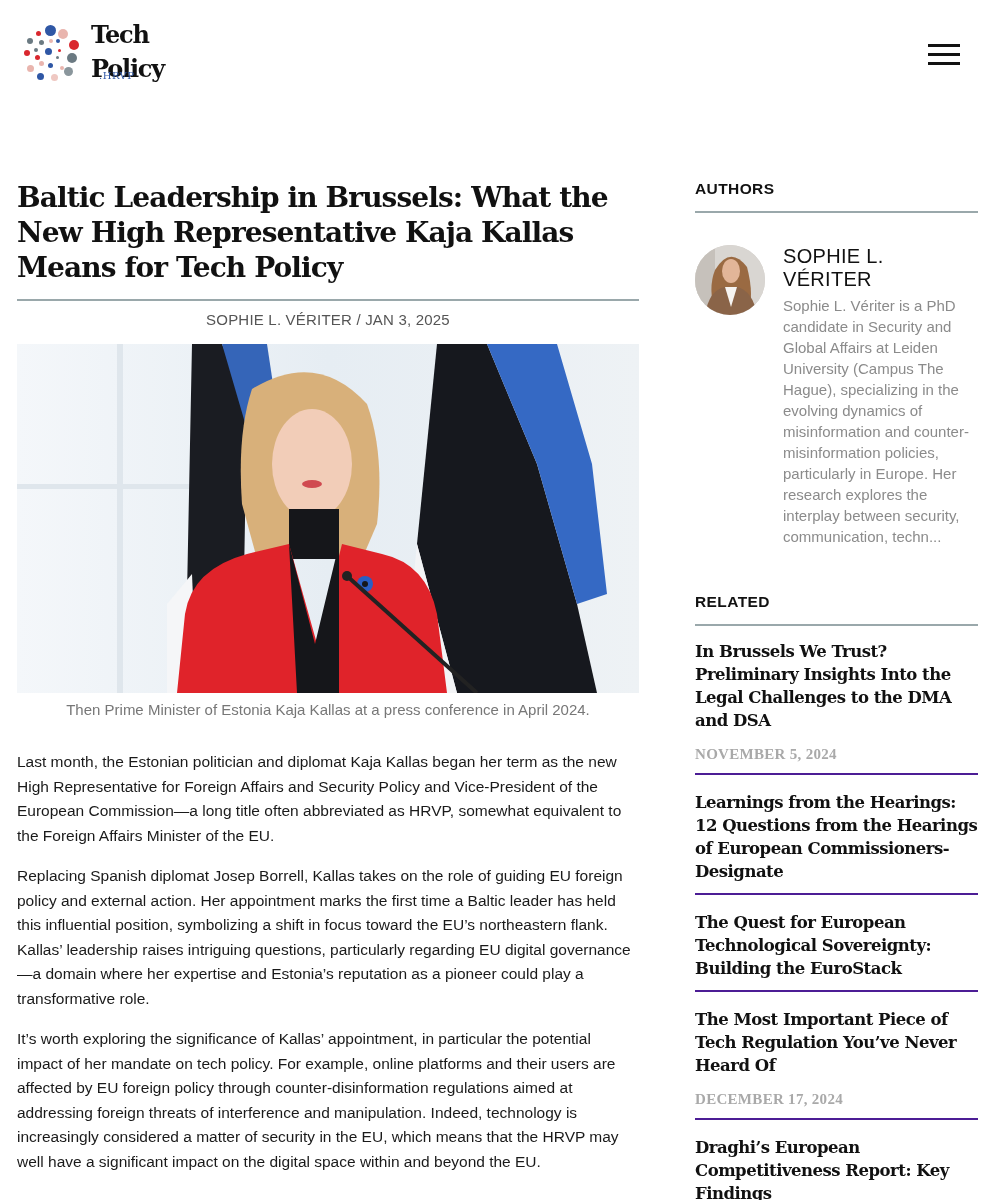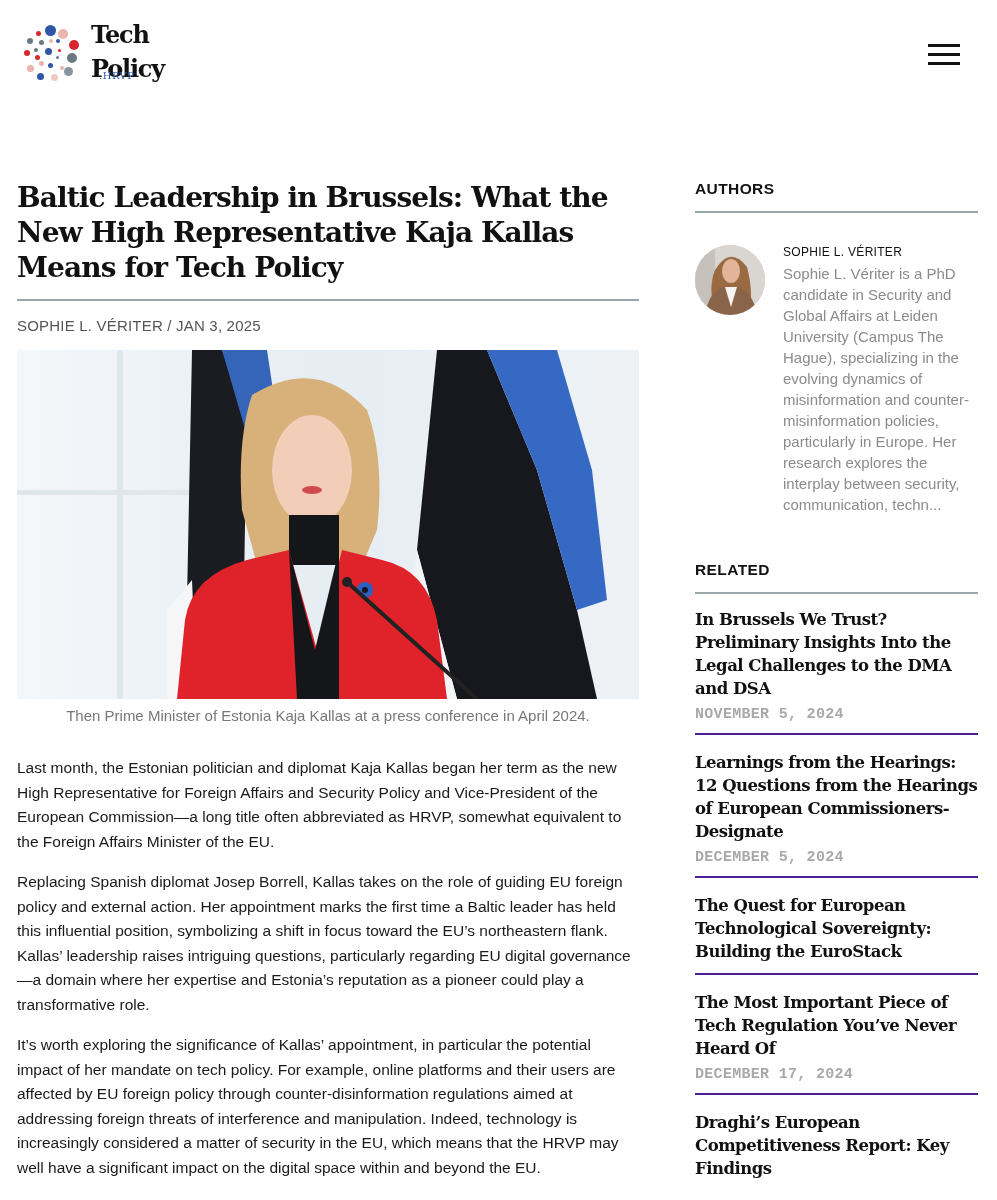--- a/index.html
+++ b/index.html
@@ -16,44 +16,44 @@
   .logo-policy { position: absolute; left: 2px; top: 22px; font-family: "DejaVu Serif", serif; font-size: 24px; font-weight: 700; letter-spacing: -1.2px; color: #111; line-height: 26px; margin-top: 12px; }
   .logo-press { position: absolute; left: 10px; top: 48px; font-family: "DejaVu Serif", serif; font-size: 10px; color: #2f57a5; letter-spacing: 0.5px; line-height: 12px; }
 
   .menu-button { position: absolute; left: 924px; top: 41px; width: 38px; height: 26px; cursor: pointer; }
   .menu-button span { position: absolute; left: 3px; width: 32px; height: 3px; background: #111; }
 
   
   .main { position: absolute; left: 17px; top: 180px; width: 622px; }
   .title { font-family: "DejaVu Serif", serif; font-weight: 700; font-size: 28px; line-height: 35px; letter-spacing: -0.9px; color: #111; }
   .title-rule { margin-top: 14px; height: 2px; background: #9aa8ab; }
-  .byline { margin-top: 16px; font-family: "Liberation Sans", sans-serif; font-size: 15px; color: #555; letter-spacing: 0.2px; }
+  .byline { margin-top: 10px; font-family: "Liberation Sans", sans-serif; font-size: 15px; color: #555; letter-spacing: 0.2px; text-align: center; }
 
   .hero { margin-top: 16px; width: 622px; height: 349px; position: relative; overflow: hidden; background: #eef2f6; }
   .caption { margin-top: 8px; text-align: center; font-family: "Liberation Sans", sans-serif; font-size: 15px; color: #777; }
 
   .body-text { margin-top: 32px; }
   .body-text p { font-family: "Liberation Sans", sans-serif; font-size: 15.5px; line-height: 24.5px; color: #1a1a1a; margin-bottom: 16px; }
 
   
   .sidebar { position: absolute; left: 695px; top: 180px; width: 283px; }
   .side-heading { font-family: "Liberation Sans", sans-serif; font-weight: 700; font-size: 15.5px; letter-spacing: 0.4px; color: #111; }
   .side-rule { margin-top: 13px; height: 2px; background: #9aa8ab; }
 
   .author { margin-top: 32px; display: flex; }
   .author-avatar { width: 70px; height: 70px; border-radius: 50%; overflow: hidden; flex-shrink: 0; position: relative; background: #cfcac4; cursor: pointer; }
   .author-info { margin-left: 18px; width: 195px; }
-  .author-name { font-family: "Liberation Sans", sans-serif; font-size: 12px; color: #111; letter-spacing: 0.3px; margin-top: 0px; cursor: pointer; }
+  .author-name { font-family: "Liberation Sans", sans-serif; font-size: 20px; color: #111; letter-spacing: 0.3px; margin-top: 0px; cursor: pointer; }
   .author-bio { margin-top: 4px; font-family: "Liberation Sans", sans-serif; font-size: 15px; line-height: 21px; color: #8b8b8b; }
 
   .related { margin-top: 46px; }
   .related-list { margin-top: 14px; }
   .related-item { padding: 0 0 10px 0; border-bottom: 2px solid #4c1d95; margin-bottom: 16px; cursor: pointer; }
   .related-title { font-family: "DejaVu Serif", serif; font-weight: 700; font-size: 16.5px; line-height: 23px; letter-spacing: -0.5px; color: #111; }
-  .related-date { margin-top: 6px; font-family: Liberation Mono, monospace; font-weight: 700; font-size: 15px; color: #a9a9a9; letter-spacing: 0.3px; }
+  .related-date { margin-top: 14px; font-family: Liberation Serif, serif; font-weight: 700; font-size: 15px; color: #a9a9a9; letter-spacing: 0.3px; }
 </style>
 </head>
 <body>
 
 <div class="header">
   <div class="logo">
     <div class="logo-dots">
       <span style="left:22px;top:2px;width:11px;height:11px;background:#2f57a5;"></span>
       <span style="left:35px;top:6px;width:10px;height:10px;background:#e9b5ae;"></span>
       <span style="left:13px;top:8px;width:5px;height:5px;background:#d9272e;"></span>
@@ -169,21 +169,20 @@
   <div class="related">
     <div class="side-heading">RELATED</div>
     <div class="side-rule"></div>
     <div class="related-list">
       <div class="related-item">
         <div class="related-title">In Brussels We Trust? Preliminary Insights Into the Legal Challenges to the DMA and DSA</div>
         <div class="related-date">NOVEMBER 5, 2024</div>
       </div>
       <div class="related-item">
         <div class="related-title">Learnings from the Hearings: 12 Questions from the Hearings of European Commissioners-Designate</div>
-        <div class="related-date">DECEMBER 5, 2024</div>
       </div>
       <div class="related-item">
         <div class="related-title">The Quest for European Technological Sovereignty: Building the EuroStack</div>
       </div>
       <div class="related-item">
         <div class="related-title">The Most Important Piece of Tech Regulation You’ve Never Heard Of</div>
         <div class="related-date">DECEMBER 17, 2024</div>
       </div>
       <div class="related-item" style="border-bottom:none;">
         <div class="related-title">Draghi’s European Competitiveness Report: Key Findings</div>

